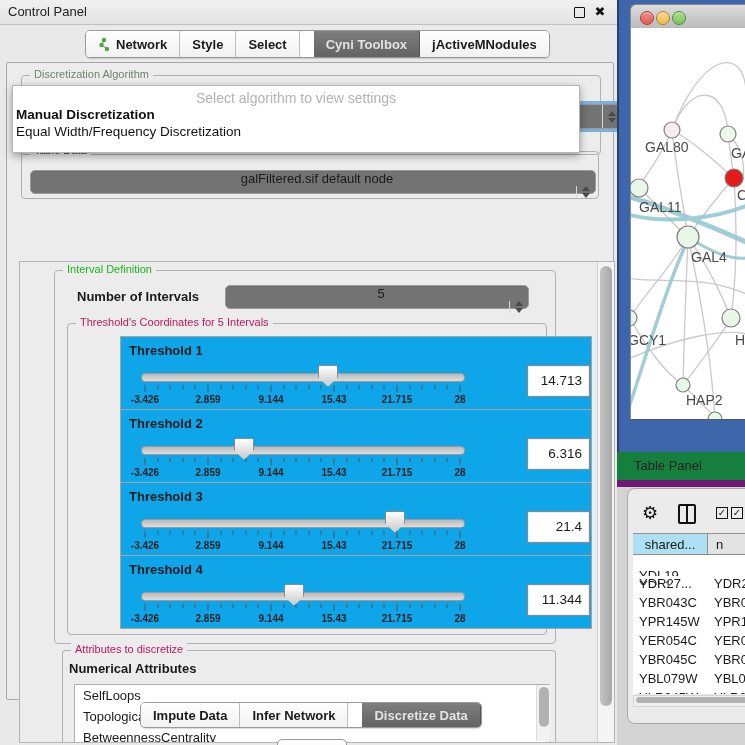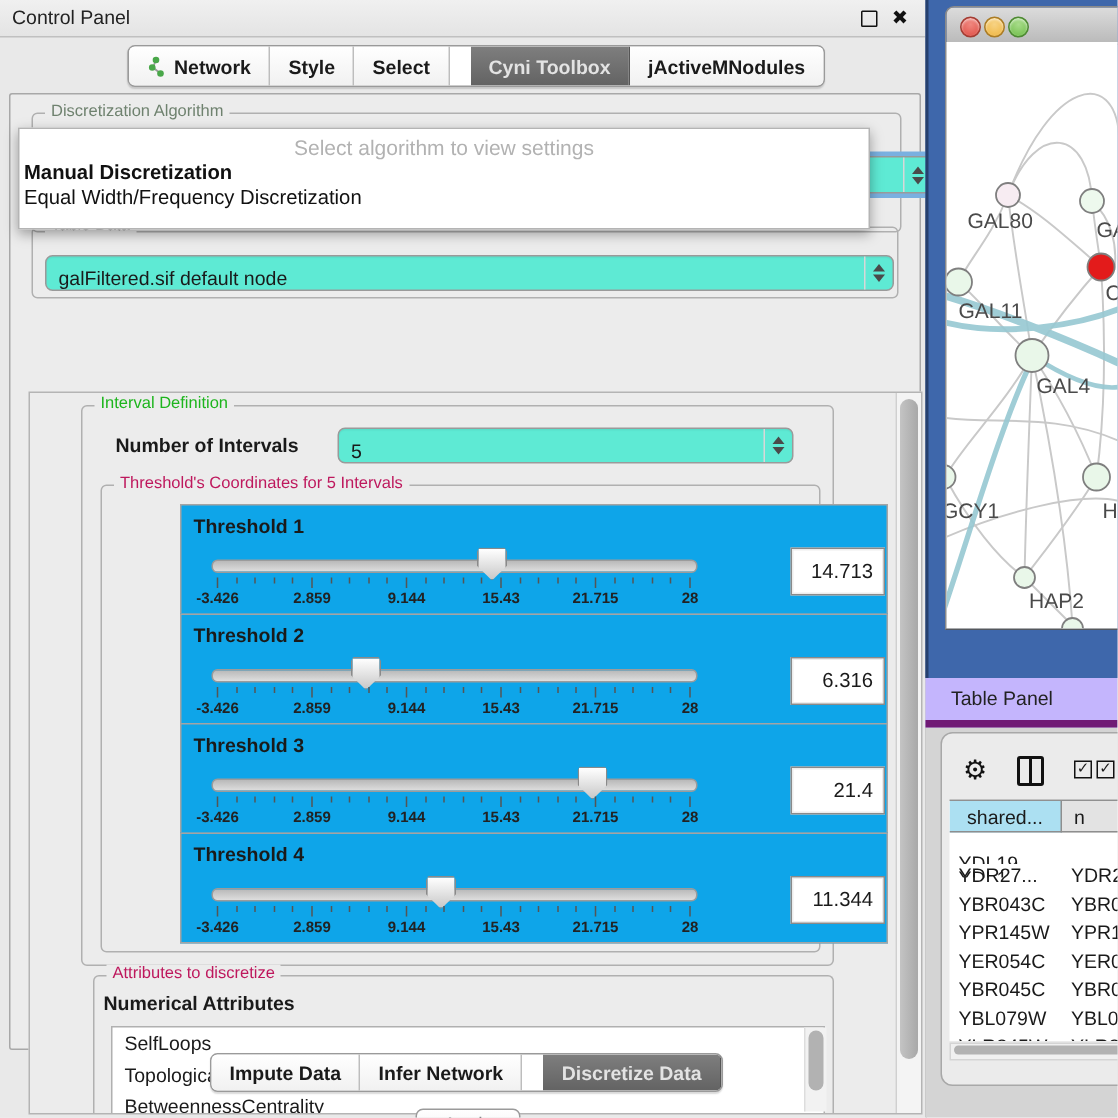--- a/index.html
+++ b/index.html
@@ -26,22 +26,22 @@
   #bottom-tabs{left:140px;top:702px;height:24px;}
   #bottom-tabs .seg{padding:3px 12px;}
   
   #sub-panel{left:6px;top:62px;width:606px;height:636px;background:#ececec;border:1px solid #a8a8a8;border-radius:2px;}
   .groupbox{position:absolute;border:1px solid #b0b0b0;border-radius:4px;}
   .grouptitle{position:absolute;top:-8px;left:8px;background:#ececec;padding:0 4px;font-size:11px;}
   .gt-green{color:#1db51d;}
   .gt-blue{color:#be185d;}
   .gt-dim{color:#6f826f;}
   
-  .combo{position:absolute;background:#5eead4;border:1px solid #9a9a9a;border-radius:5px;
-         display:flex;align-items:flex-end;padding-left:8px;box-shadow:inset 0 1px 1px rgba(0,0,0,.05);}
+  .combo{position:absolute;background:#737373;border:1px solid #9a9a9a;border-radius:5px;
+         display:flex;align-items:center;padding-left:8px;box-shadow:inset 0 1px 1px rgba(0,0,0,.05);flex-direction:column;}
   .combo .stepper{margin-left:auto;width:18px;height:100%;display:flex;flex-direction:column;
          align-items:center;justify-content:center;gap:2px;border-left:1px solid #d8d8d8;}
   .tri-up{width:0;height:0;border-left:4px solid transparent;border-right:4px solid transparent;border-bottom:5px solid #4a4a4a;}
   .tri-dn{width:0;height:0;border-left:4px solid transparent;border-right:4px solid transparent;border-top:5px solid #4a4a4a;}
   .focus-ring{box-shadow:0 0 0 3px #7ab0e0;}
   
   #algo-popup{left:12px;top:85px;width:566px;height:66px;background:#fff;border:1px solid #b4b4b4;
               box-shadow:0 3px 8px rgba(0,0,0,.35);z-index:40;}
   #algo-hint{position:absolute;left:0;top:4px;width:100%;text-align:center;color:#b2b2b2;font-size:14px;}
   .algo-item{position:absolute;left:3px;font-size:13.5px;color:#111;}
@@ -75,21 +75,21 @@
   #net-window{left:630px;top:4px;width:115px;height:415px;}
   #net-titlebar{left:0;top:0;width:115px;height:24px;background:linear-gradient(#dcdcdc,#b9b9b9);
                 border:1px solid #8a8a8a;border-radius:6px 0 0 0;border-right:none;}
   .light{position:absolute;top:6px;width:12px;height:12px;border-radius:50%;box-shadow:inset 0 1px 2px rgba(255,255,255,.7);}
   #light-red{left:9px;background:radial-gradient(circle at 50% 35%,#f08880,#dd4a41);border:1px solid #a43d33;}
   #light-yellow{left:25px;background:radial-gradient(circle at 50% 35%,#f7d384,#eeb33c);border:1px solid #ab7c24;}
   #light-green{left:41px;background:radial-gradient(circle at 50% 35%,#a8dc8a,#6bbb45);border:1px solid #4e8a33;}
   #net-canvas{left:0;top:24px;width:115px;height:391px;background:#fff;border-left:1px solid #8a8a8a;border-bottom:1px solid #55585e;overflow:hidden;}
   
   #tp-region{left:617px;top:452px;width:128px;height:293px;background:#d4d4d4;}
-  #tp-header{left:0;top:0;width:128px;height:28px;background:#c4b5fd;border-bottom:5px solid #701a75;}
+  #tp-header{left:0;top:0;width:128px;height:28px;background:#15803d;border-bottom:7px solid #701a75;}
   #tp-title{left:17px;top:6px;font-size:13px;color:#222;}
   #tp-box{left:10px;top:36px;width:130px;height:234px;background:#ebebeb;border:1px solid #a8a8a8;border-radius:8px;}
   .tool-icon{position:absolute;top:15px;color:#111;}
   #gear-icon{left:14px;font-size:18px;line-height:18px;}
   #columns-icon{left:50px;width:14px;height:16px;border:2.5px solid #111;border-radius:2px;}
   #columns-icon::after{content:"";position:absolute;left:5.5px;top:0;width:2.5px;height:16px;background:#111;}
   .chk{position:absolute;top:18px;width:10px;height:10px;border:1.5px solid #111;font-size:10px;line-height:10px;text-align:center;font-weight:bold;}
   #chk1{left:88px;}
   #chk2{left:103px;}
   #tp-table{position:absolute;left:5px;top:44px;width:125px;height:160px;background:#fff;overflow:hidden;border-top:1px solid #909090;}

